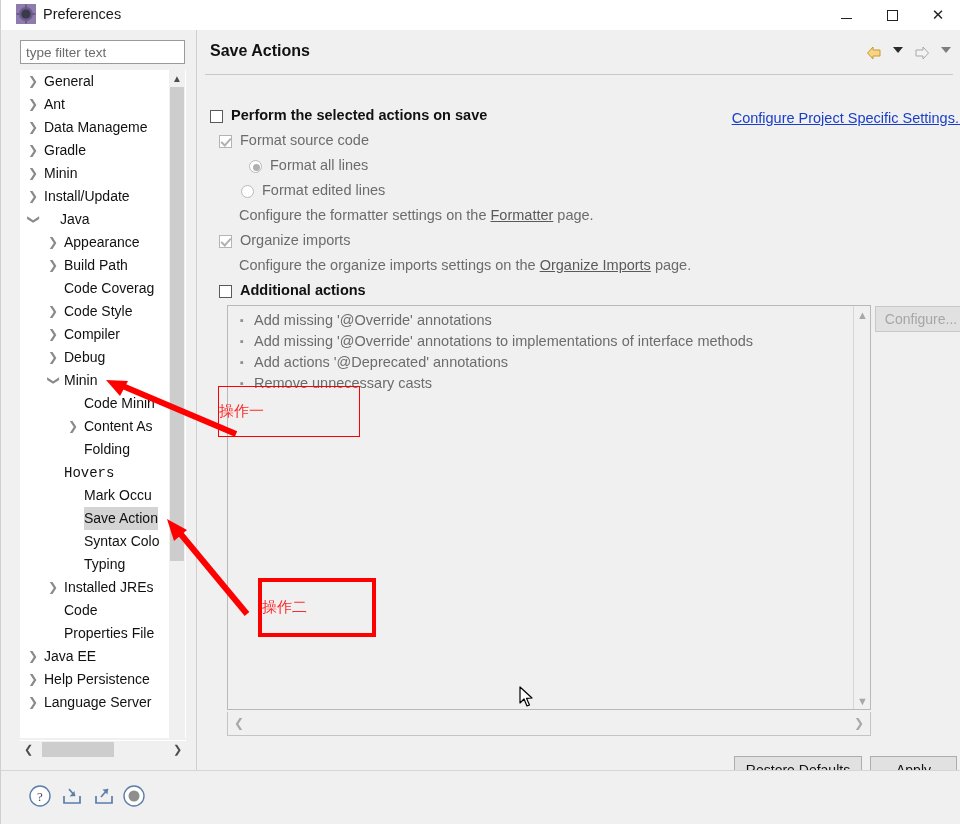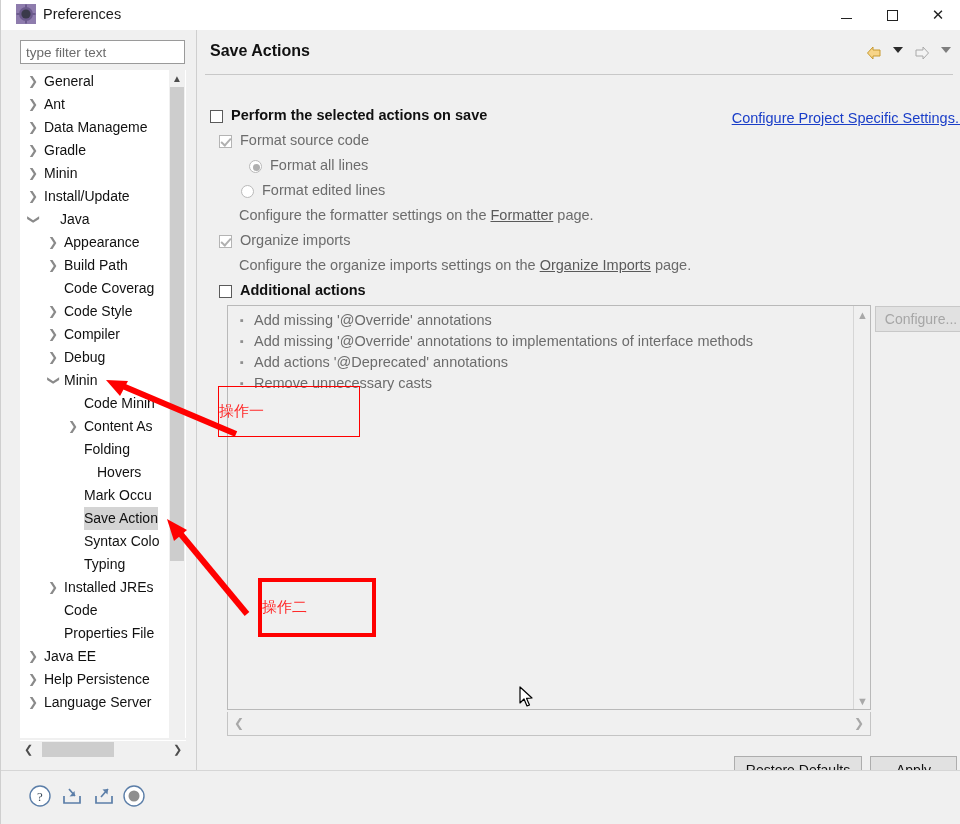--- a/index.html
+++ b/index.html
@@ -286,21 +286,21 @@
           <div class="tnode"><span class="arrow" style="left: 26px;">❯</span><span class="tlabel" style="margin-left: 44px;">Appearance</span></div>
           <div class="tnode"><span class="arrow" style="left: 26px;">❯</span><span class="tlabel" style="margin-left: 44px;">Build Path</span></div>
           <div class="tnode"><span class="tlabel" style="margin-left: 44px;">Code Coverag</span></div>
           <div class="tnode"><span class="arrow" style="left: 26px;">❯</span><span class="tlabel" style="margin-left: 44px;">Code Style</span></div>
           <div class="tnode"><span class="arrow" style="left: 26px;">❯</span><span class="tlabel" style="margin-left: 44px;">Compiler</span></div>
           <div class="tnode"><span class="arrow" style="left: 26px;">❯</span><span class="tlabel" style="margin-left: 44px;">Debug</span></div>
           <div class="tnode"><span class="arrow" style="left: 26px; transform: rotate(90deg);">❯</span><span class="tlabel" style="margin-left: 44px;">Minin</span></div>
           <div class="tnode"><span class="tlabel" style="margin-left: 64px;">Code Minin</span></div>
           <div class="tnode"><span class="arrow" style="left: 46px;">❯</span><span class="tlabel" style="margin-left: 64px;">Content As</span></div>
           <div class="tnode"><span class="tlabel" style="margin-left: 64px;">Folding</span></div>
-          <div class="tnode"><span class="tlabel" style="margin-left: 77px;">Hovers</span></div>
+          <div class="tnode"><span class="tlabel" style="margin-left: 44px; font-family: Liberation Mono, monospace;">Hovers</span></div>
           <div class="tnode"><span class="tlabel" style="margin-left: 64px;">Mark Occu</span></div>
           <div class="tnode selected"><span class="tlabel" style="margin-left: 64px;">Save Action</span></div>
           <div class="tnode"><span class="tlabel" style="margin-left: 64px;">Syntax Colo</span></div>
           <div class="tnode"><span class="tlabel" style="margin-left: 64px;">Typing</span></div>
           <div class="tnode"><span class="arrow" style="left: 26px;">❯</span><span class="tlabel" style="margin-left: 44px;">Installed JREs</span></div>
           <div class="tnode"><span class="tlabel" style="margin-left: 44px;">Code</span></div>
           <div class="tnode"><span class="tlabel" style="margin-left: 44px;">Properties File</span></div>
           <div class="tnode"><span class="arrow" style="left: 6px;">❯</span><span class="tlabel" style="margin-left: 24px;">Java EE</span></div>
           <div class="tnode"><span class="arrow" style="left: 6px;">❯</span><span class="tlabel" style="margin-left: 24px;">Help Persistence</span></div>
           <div class="tnode"><span class="arrow" style="left: 6px;">❯</span><span class="tlabel" style="margin-left: 24px;">Language Server</span></div>

